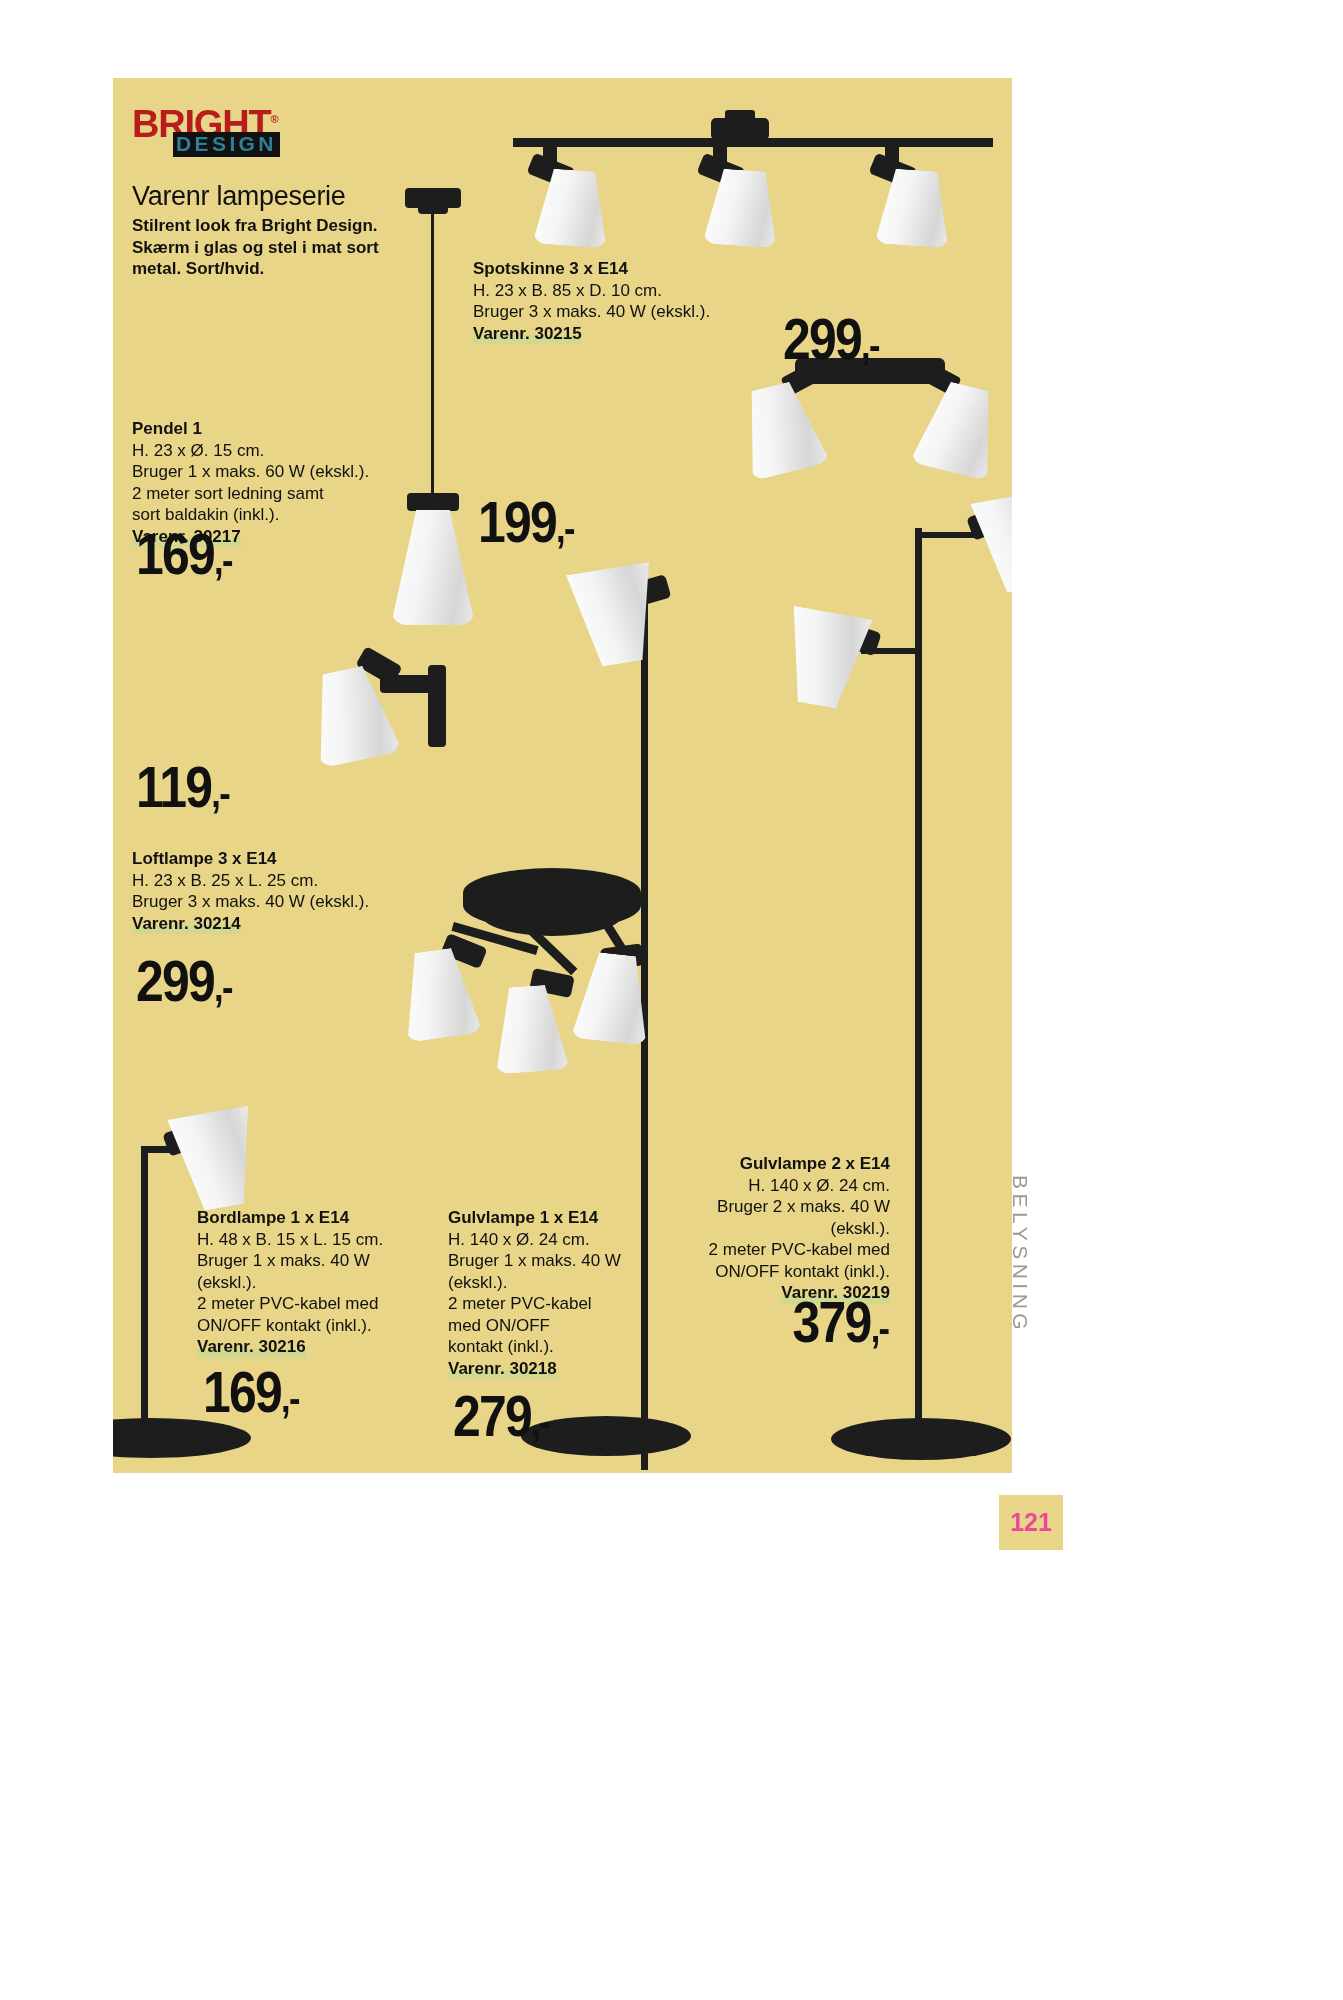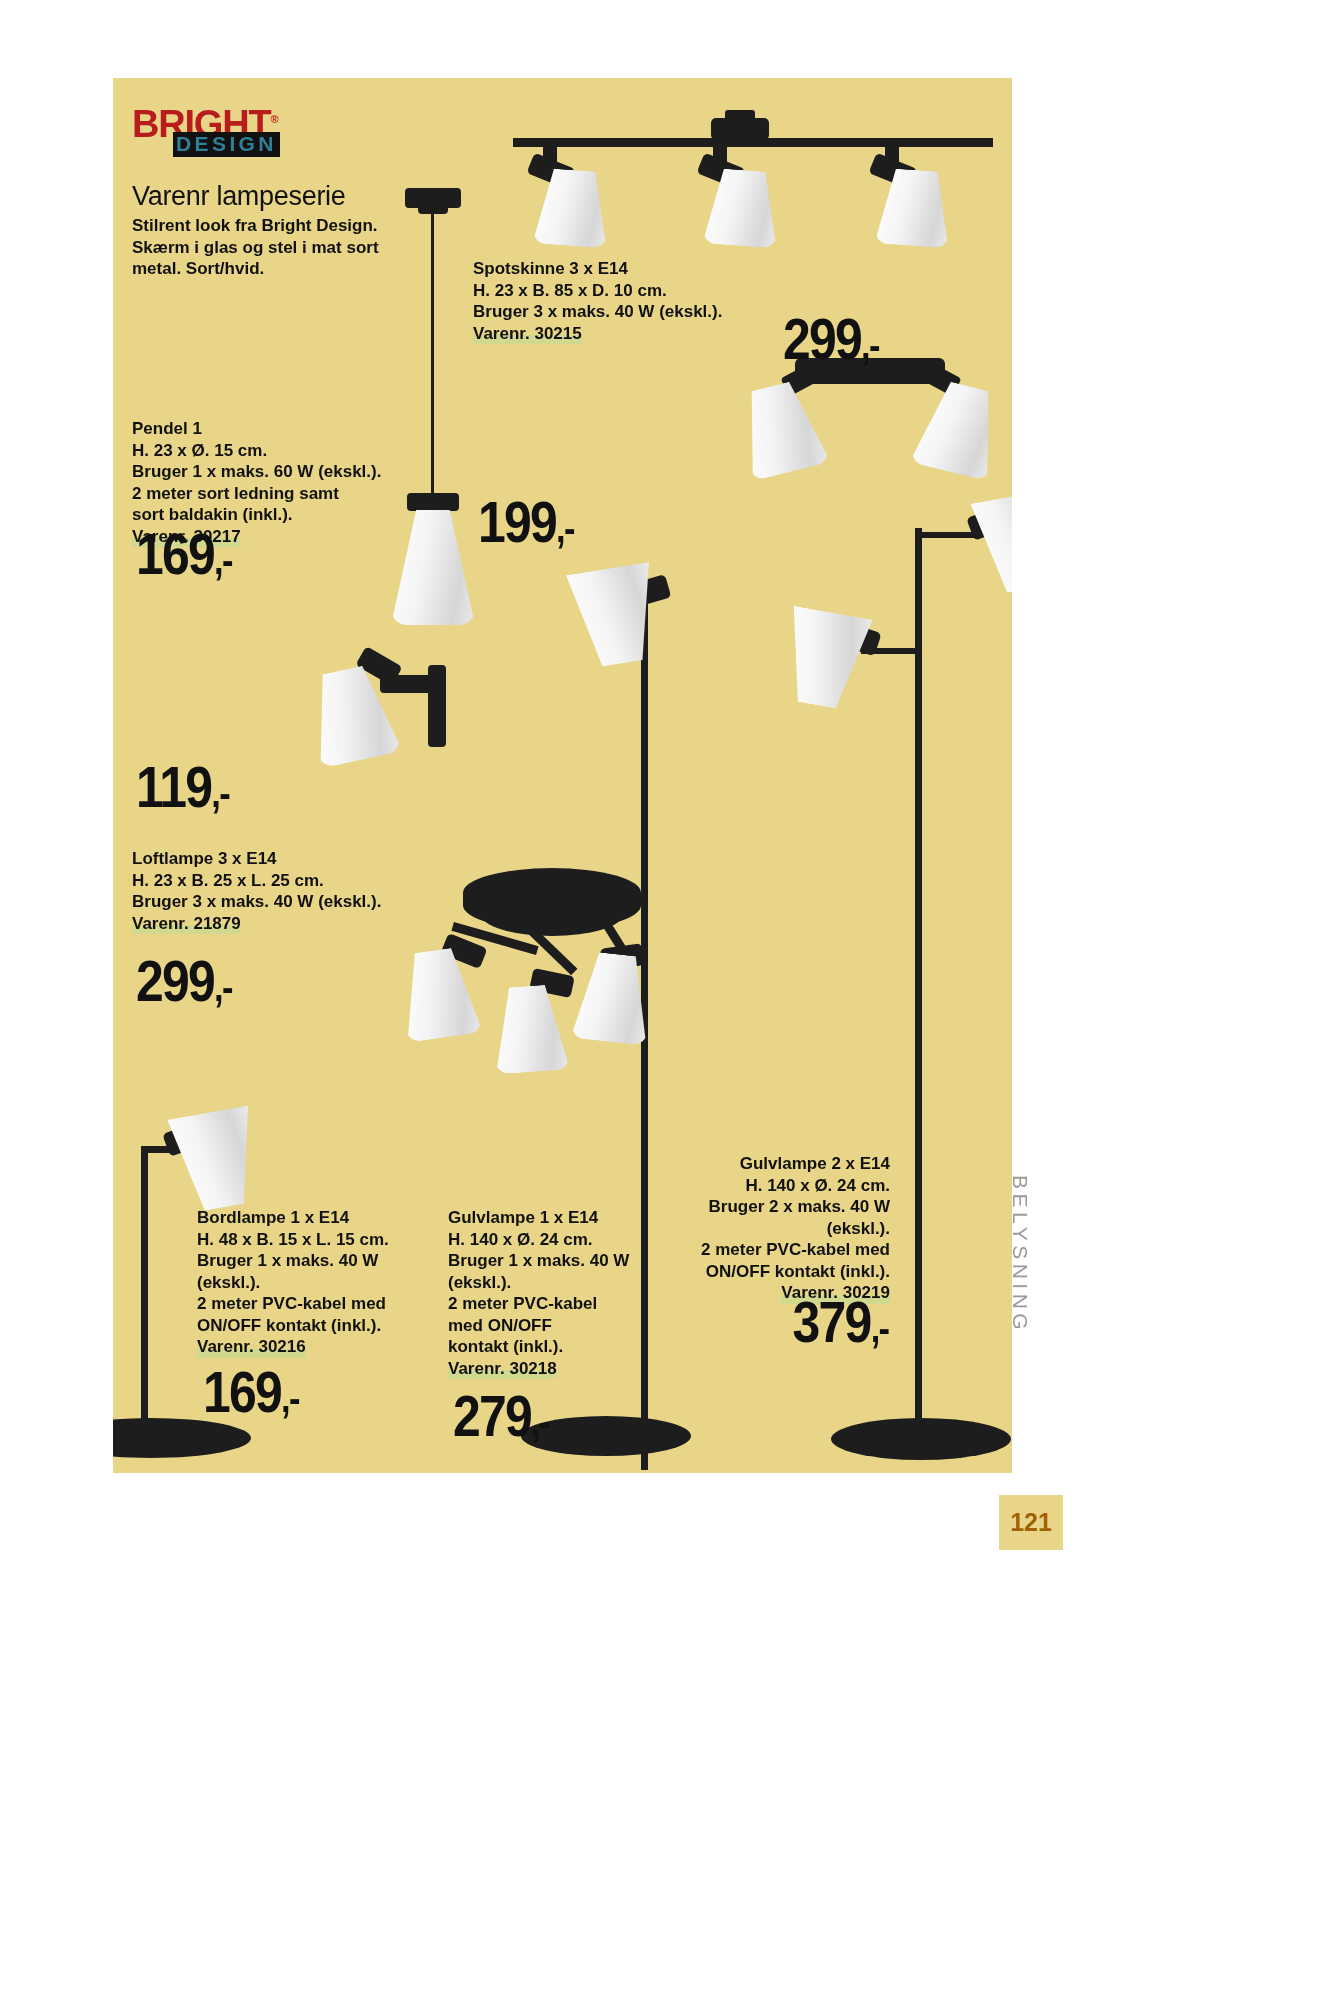--- a/index.html
+++ b/index.html
@@ -94,21 +94,21 @@
   .block {
     position: absolute;
     font-size: 17px;
     line-height: 21.5px;
     color: #111111;
   }
   .block .name {
     font-weight: bold;
   }
   .block .spec {
-    font-weight: bold;
+    font-weight: normal;
   }
   .block .varenr {
     font-weight: bold;
     background: linear-gradient(to bottom, rgba(255,255,255,0) 58%, rgba(190,220,150,0.55) 58%, rgba(190,220,150,0.55) 100%);
     display: inline-block;
   }
 
   .price {
     position: absolute;
     font-family: "Liberation Sans", sans-serif;
@@ -151,21 +151,21 @@
     background: #e8d587;
   }
   #page-number {
     position: absolute;
     left: 999px;
     top: 1508px;
     width: 64px;
     text-align: center;
     font-size: 25px;
     font-weight: bold;
-    color: #a16207;
+    color: #ec4899;
   }
   #side-label {
     position: absolute;
     left: 1008px;
     top: 1175px;
     font-size: 21px;
     letter-spacing: 4.5px;
     color: #9b9b93;
     writing-mode: vertical-rl;
     text-orientation: mixed;
@@ -320,21 +320,21 @@
   </div>
 
   <div class="price" style="left:136px;top:753px;">
     <span>119</span><span class="cur">,-</span>
   </div>
 
   <div class="block" style="left:132px;top:848px;width:300px;">
     <div class="name">Loftlampe 3 x E14</div>
     <div class="spec">H. 23 x B. 25 x L. 25 cm.</div>
     <div class="spec">Bruger 3 x maks. 40 W (ekskl.).</div>
-    <div><span class="varenr">Varenr. 21879</span></div>
+    <div><span class="varenr">Varenr. 30214</span></div>
   </div>
   <div class="price" style="left:136px;top:947px;">
     <span>299</span><span class="cur">,-</span>
   </div>
 
   <div class="block" style="left:197px;top:1207px;width:230px;">
     <div class="name">Bordlampe 1 x E14</div>
     <div class="spec">H. 48 x B. 15 x L. 15 cm.</div>
     <div class="spec">Bruger 1 x maks. 40 W</div>
     <div class="spec">(ekskl.).</div>

